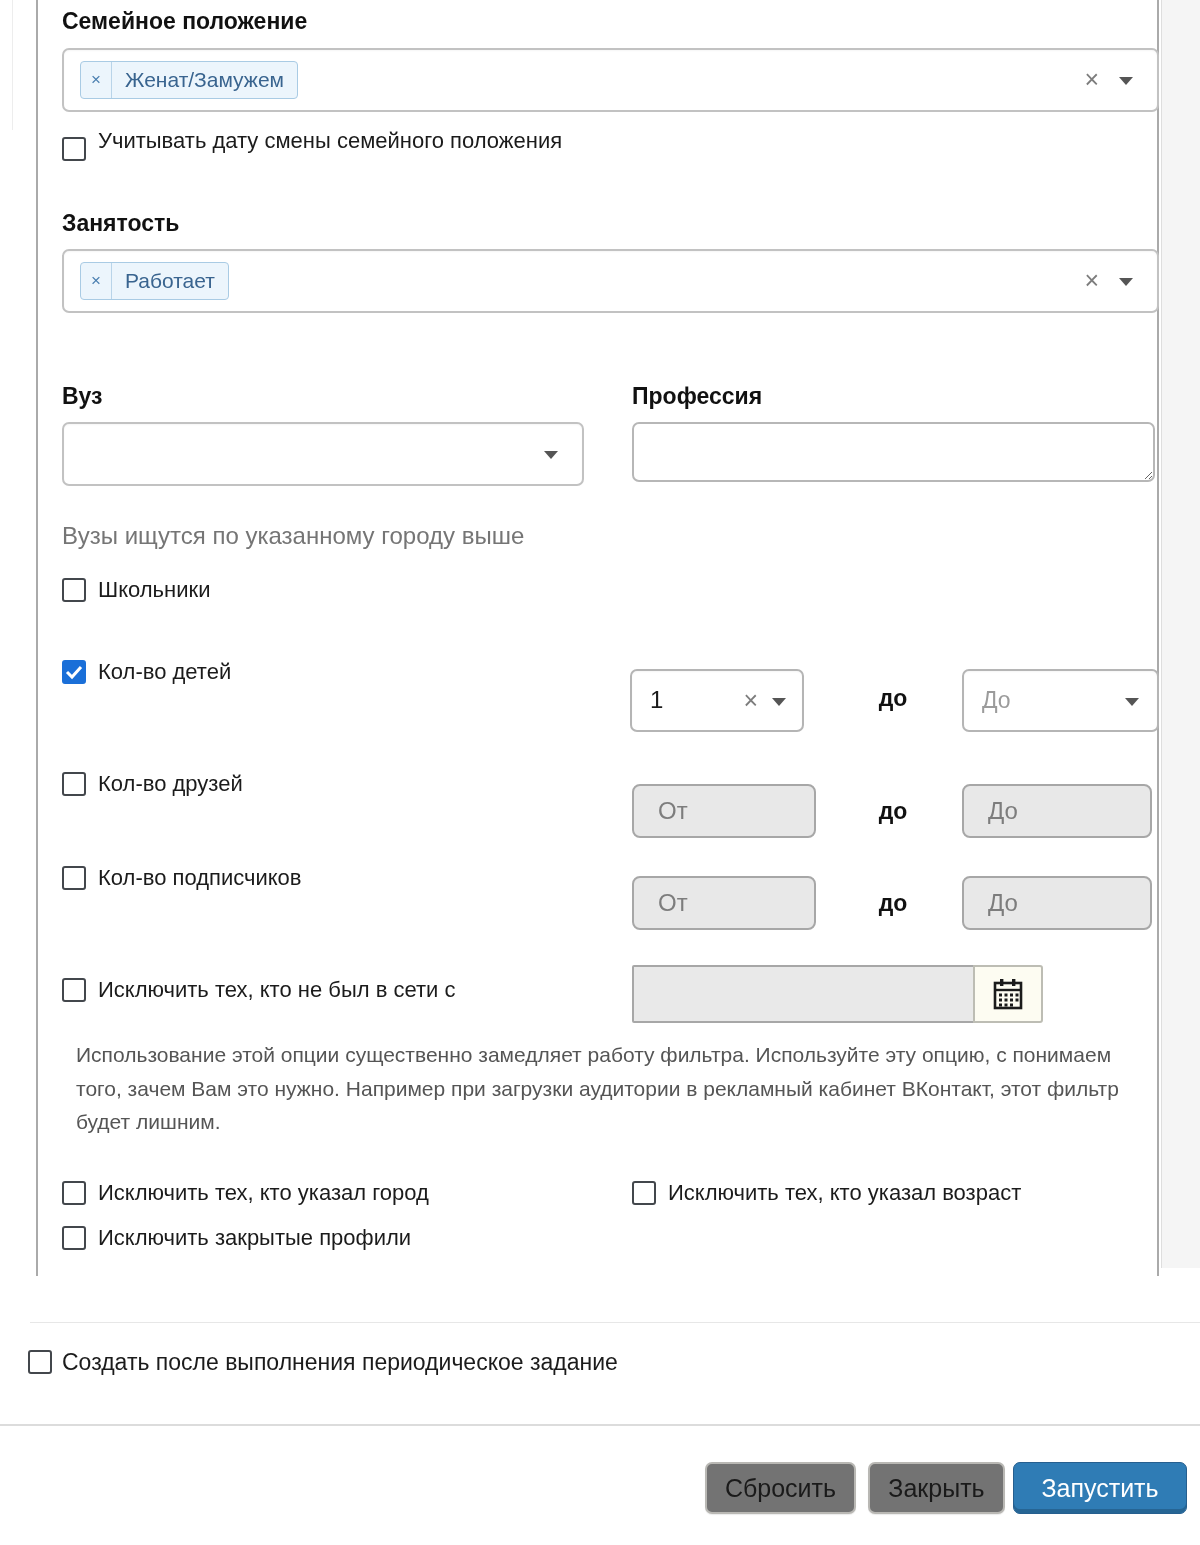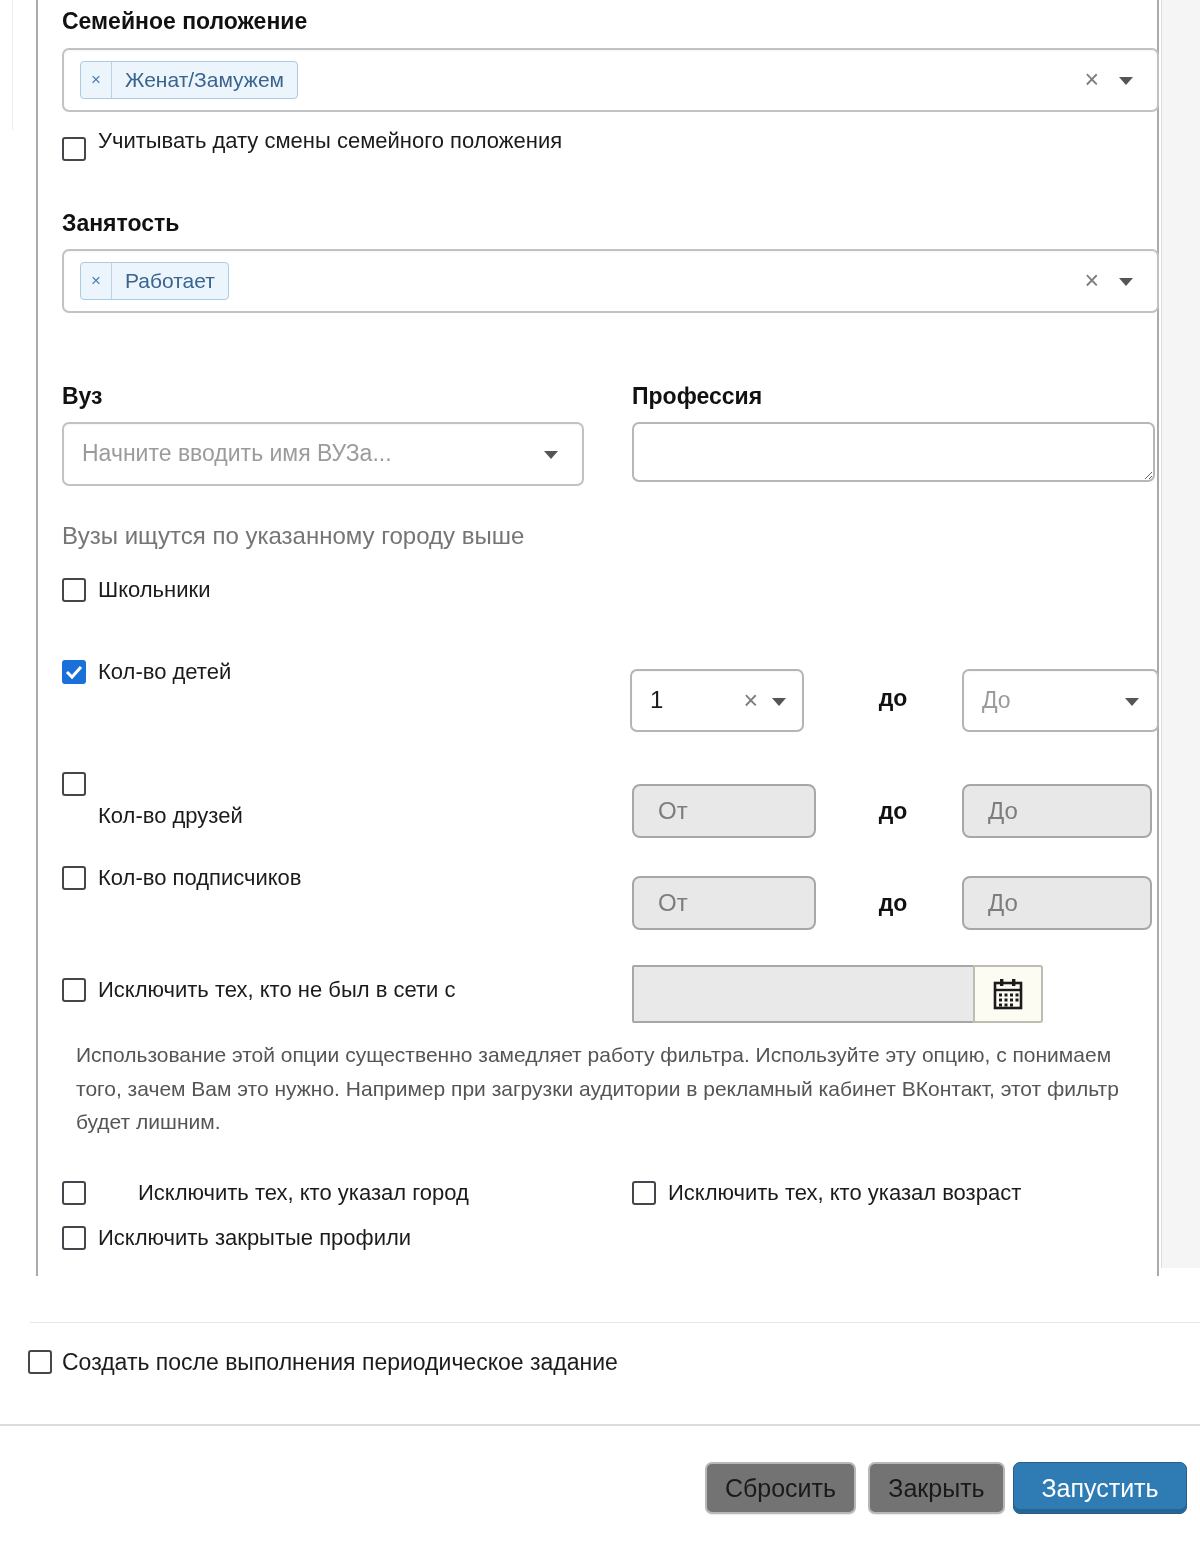--- a/index.html
+++ b/index.html
@@ -122,21 +122,20 @@
       <div class="tag-label">Работает</div>
     </div>
     <span class="clearx">×</span>
     <span class="caret"></span>
   </div>
 
   <div class="abs section-title" style="left:62px;top:383px;">Вуз</div>
   <div class="abs section-title" style="left:632px;top:383px;">Профессия</div>
 
   <div class="sel" style="left:62px;top:422px;width:518px;height:60px;">
-    <div class="placeholder-text abs" style="left:18px;top:16px;">Начните вводить имя ВУЗа...</div>
     <span class="caret"></span>
   </div>
   <div class="hint" style="left:62px;top:494px;">Вузы ищутся по указанному городу выше</div>
 
   <textarea class="prof" style="left: 632px; top: 422px; width: 523px; height: 60px;"></textarea>
 
   <div class="cb" style="left:62px;top:578px;">
     
   </div>
   <div class="cb-label" style="left:98px;top:577px;">Школьники</div>
@@ -155,21 +154,21 @@
   </div>
   <div class="between" style="left:866px;top:685px;">до</div>
   <div class="sel" style="left:962px;top:669px;width:193px;height:59px;border-color:#b5b5b5;">
     <div class="placeholder-text abs" style="left:18px;top:16px;">До</div>
     <span class="caret" style="right:18px;"></span>
   </div>
 
   <div class="cb" style="left:62px;top:772px;">
     
   </div>
-  <div class="cb-label" style="left:98px;top:771px;margin-top:32px;">Кол-во друзей</div>
+  <div class="cb-label" style="left:98px;top:771px;">Кол-во друзей</div>
   <input class="range" style="left: 632px; top: 784px; width: 184px;" disabled="" placeholder="От">
   <div class="between" style="left:866px;top:798px;">до</div>
   <input class="range" style="left: 962px; top: 784px; width: 190px;" disabled="" placeholder="До">
 
   <div class="cb" style="left:62px;top:866px;">
     
   </div>
   <div class="cb-label" style="left:98px;top:865px;">Кол-во подписчиков</div>
   <input class="range" style="left: 632px; top: 876px; width: 184px;" disabled="" placeholder="От">
   <div class="between" style="left:866px;top:890px;">до</div>
@@ -200,21 +199,21 @@
           <rect x="18" y="26.5" width="3" height="3"></rect>
       </g>
     </svg>
   </div>
 
   <div class="note" style="left:76px;top:1038px;width:1048px;">Использование этой опции существенно замедляет работу фильтра. Используйте эту опцию, с понимаем того, зачем Вам это нужно. Например при загрузки аудитории в рекламный кабинет ВКонтакт, этот фильтр будет лишним.</div>
 
   <div class="cb" style="left:62px;top:1181px;">
     
   </div>
-  <div class="cb-label" style="left:98px;top:1180px;margin-left:40px;">Исключить тех, кто указал город</div>
+  <div class="cb-label" style="left:98px;top:1180px;">Исключить тех, кто указал город</div>
 
   <div class="cb" style="left:632px;top:1181px;">
     
   </div>
   <div class="cb-label" style="left:668px;top:1180px;">Исключить тех, кто указал возраст</div>
 
   <div class="cb" style="left:62px;top:1226px;">
     
   </div>
   <div class="cb-label" style="left:98px;top:1225px;">Исключить закрытые профили</div>

